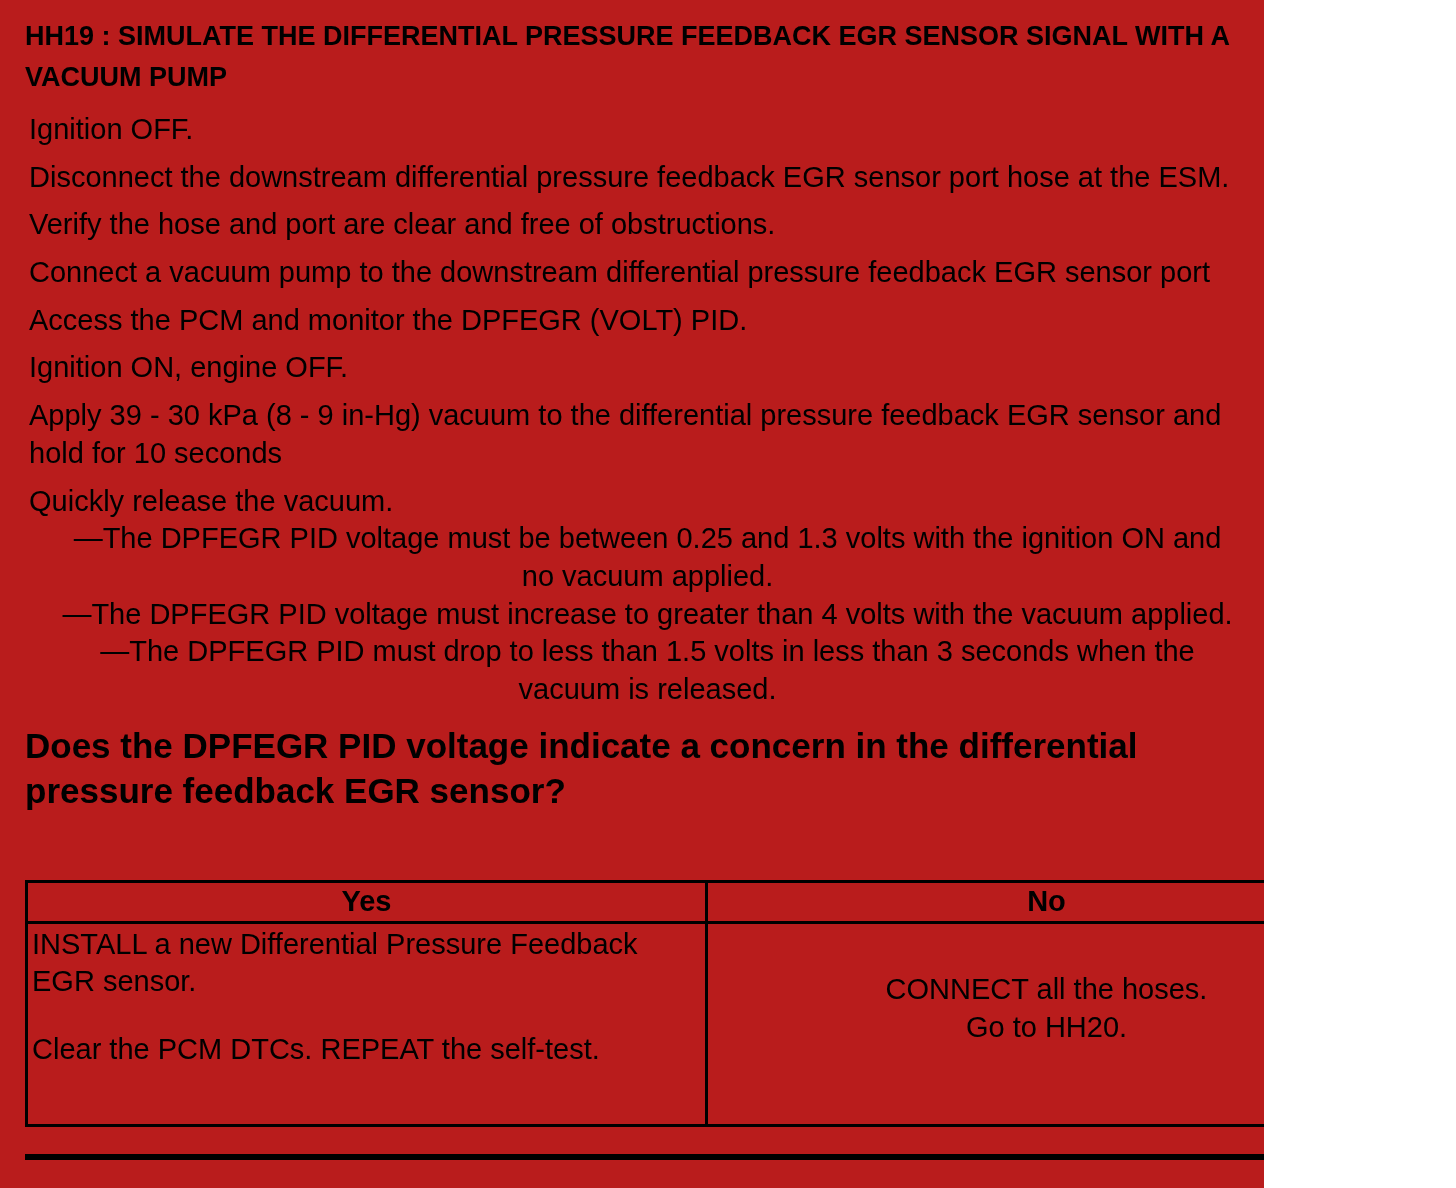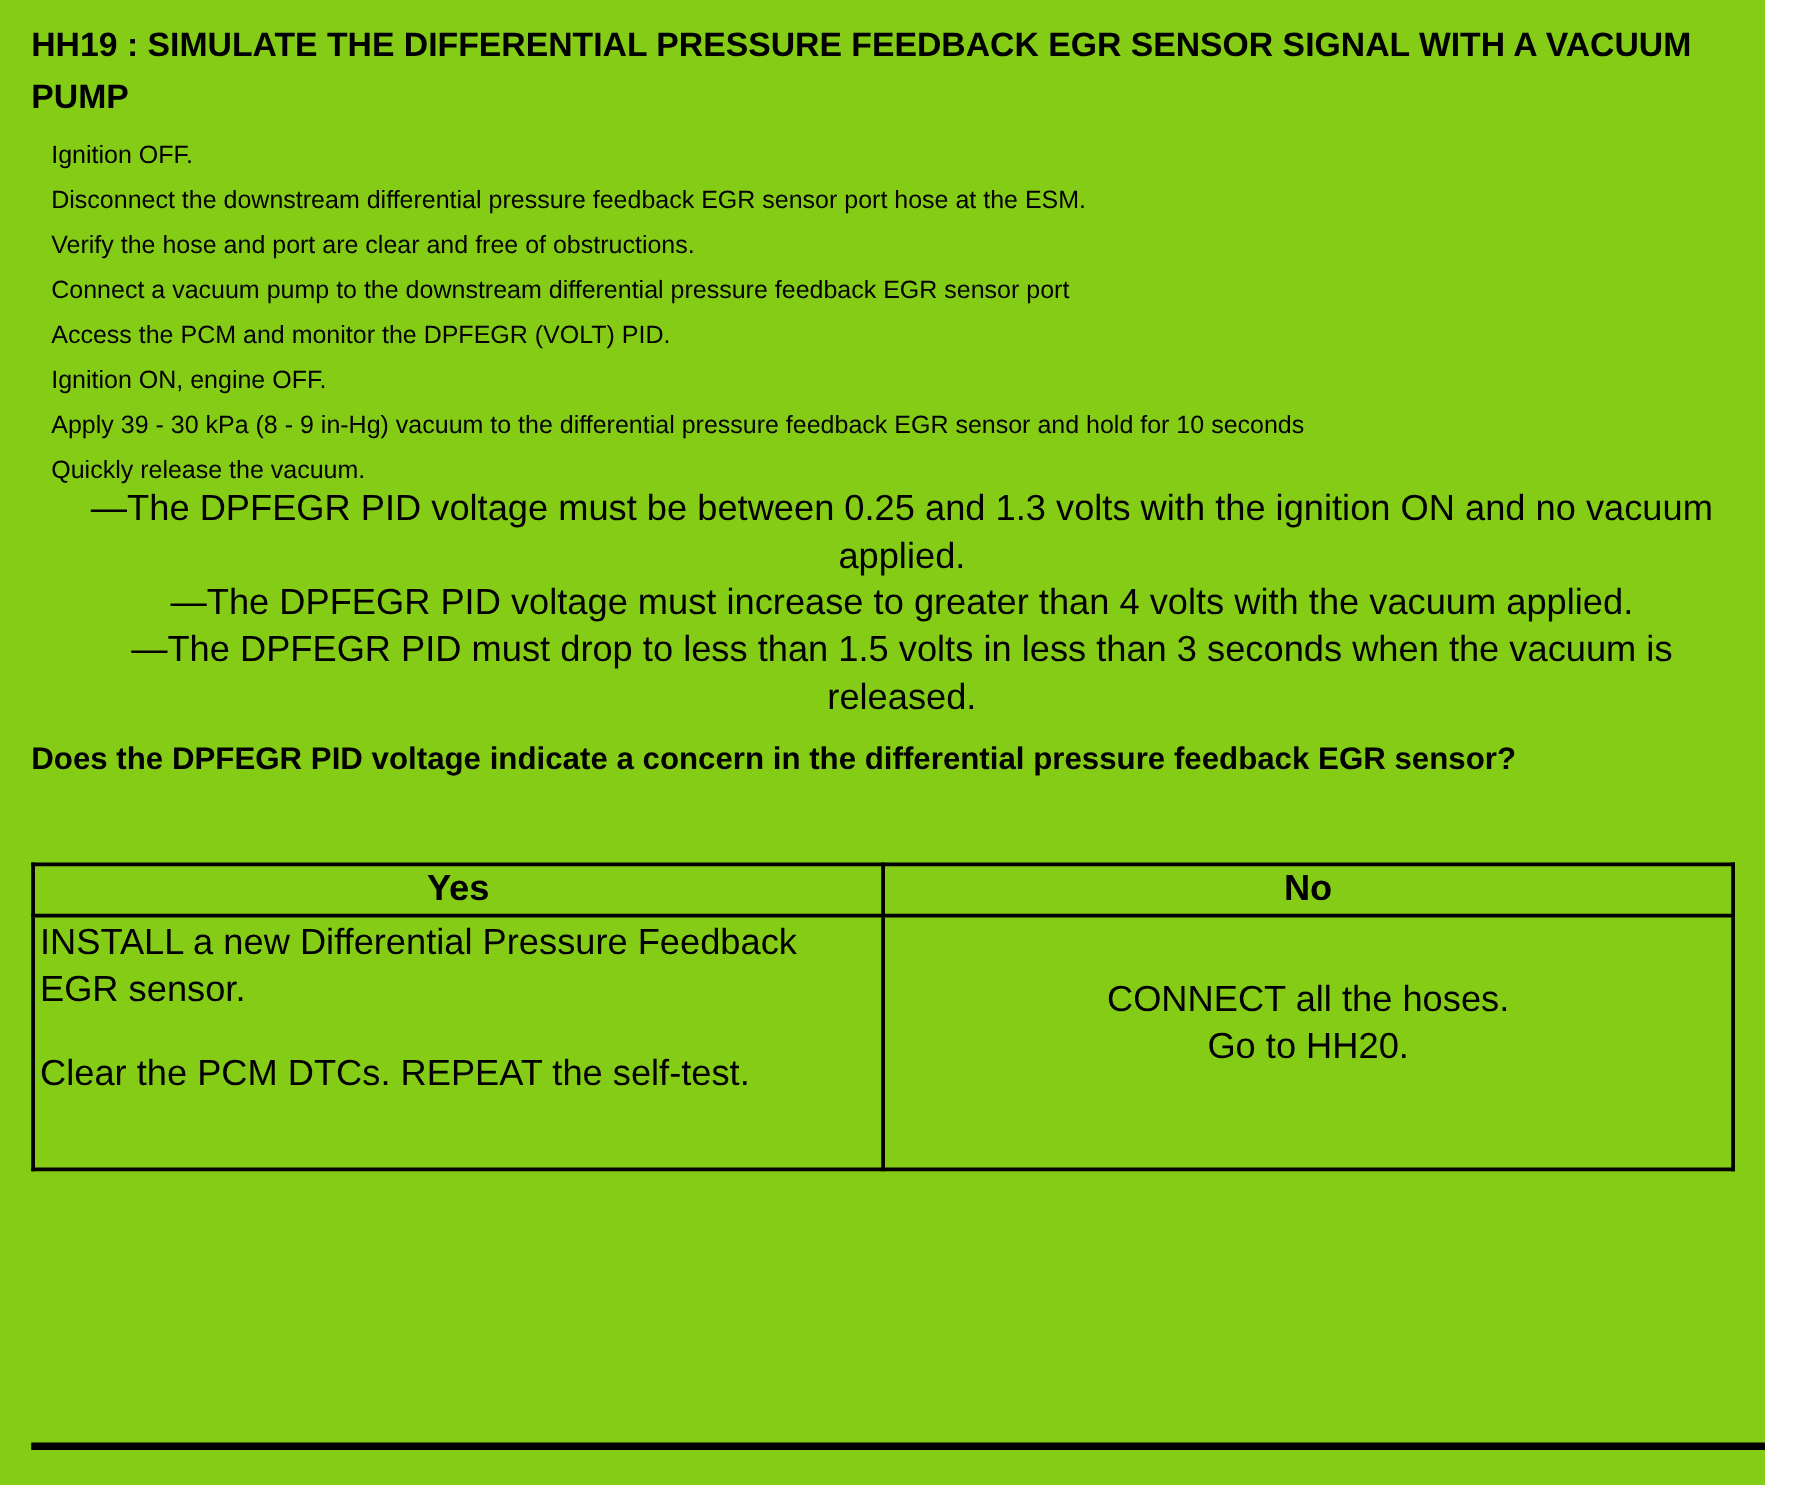--- a/index.html
+++ b/index.html
@@ -4,53 +4,53 @@
 <style>
   html, body {
     margin: 0;
     padding: 0;
     background: #ffffff;
     color: #000000;
     font-family: "Liberation Sans", sans-serif;
   }
   .page {
     position: relative;
-    width: 1412px;
+    width: 1264px;
     height: 1188px;
     box-sizing: border-box;
     padding: 16px 27px 0 25px;
     overflow: hidden;
-    background: #84cc16;
+    background: #b91c1c;
   }
   .doc-title {
     font-weight: bold;
     font-size: 27px;
     line-height: 1.5;
     max-width: 1402px;
     margin-bottom: 14px;
   }
   .para {
-    font-size: 20px;
+    font-size: 29px;
     line-height: 1.3;
-    margin: 0 0 10px 16px;
+    margin: 0 0 10px 4px;
     max-width: 1406px;
   }
   .bullets {
     margin: 0 0 0 33px;
     max-width: 1360px;
   }
   .bullet {
     font-size: 29px;
     line-height: 1.3;
     margin: 0;
     text-align: center;
   }
   .question {
     font-weight: bold;
-    font-size: 25px;
+    font-size: 35px;
     line-height: 1.3;
     margin: 14px 0 0 0;
     max-width: 1300px;
   }
   table.decision-table {
     border-collapse: collapse;
     width: 1363px;
     margin-top: 66px;
     table-layout: fixed;
   }

